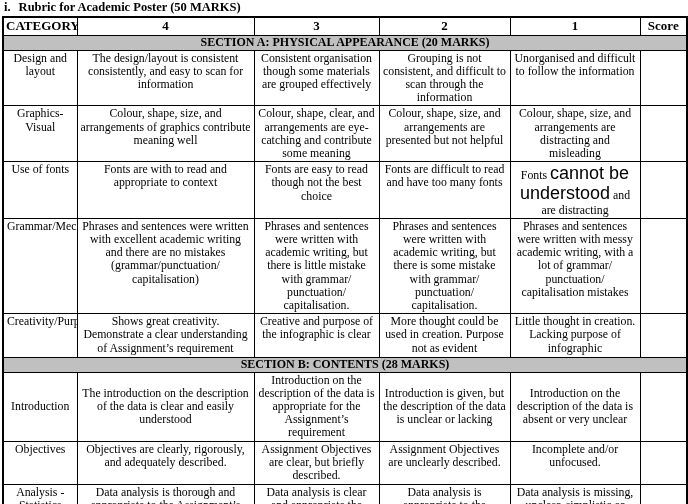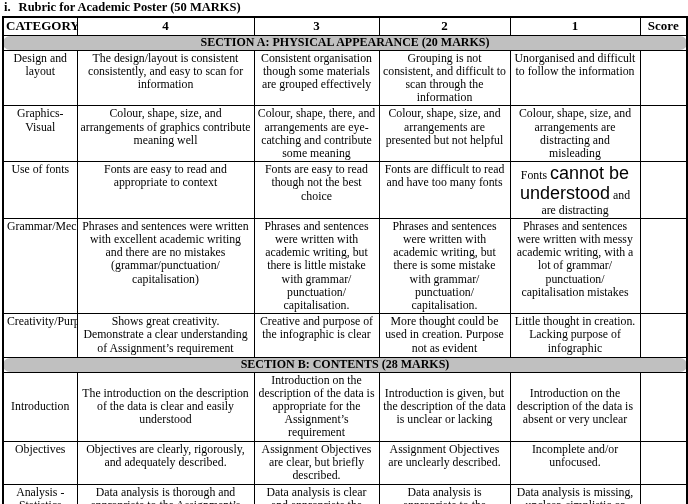--- a/index.html
+++ b/index.html
@@ -51,21 +51,20 @@
     vertical-align: middle;
     padding: 0 2px;
   }
   tr.sec td {
     background: #c0c0c0;
     font-weight: bold;
     font-size: 12px;
     height: 13px;
     padding: 0;
     vertical-align: middle;
-    border-radius: 7px;
   }
   tr.r1 { height: 54px; }
   tr.r2 { height: 47px; }
   tr.r3 { height: 44px; }
   tr.r4 { height: 91px; }
   tr.r5 { height: 44px; }
   tr.r6 { height: 63px; }
   tr.r7 { height: 43px; }
   tr.r8 { height: 52px; }
   tr.vmid td { vertical-align: middle; }
@@ -113,29 +112,29 @@
       <td>The design/layout is consistent consistently, and easy to scan for information</td>
       <td>Consistent organisation though some materials are grouped effectively</td>
       <td>Grouping is not consistent, and difficult to scan through the information</td>
       <td>Unorganised and difficult to follow the information</td>
       <td></td>
     </tr>
 
     <tr class="r2">
       <td>Graphics-Visual</td>
       <td>Colour, shape, size, and arrangements of graphics contribute meaning well</td>
-      <td>Colour, shape, there, and arrangements are eye-catching and contribute some meaning</td>
+      <td>Colour, shape, clear, and arrangements are eye-catching and contribute some meaning</td>
       <td>Colour, shape, size, and arrangements are presented but not helpful</td>
       <td>Colour, shape, size, and arrangements are distracting and misleading</td>
       <td></td>
     </tr>
 
     <tr class="r3">
       <td>Use of fonts</td>
-      <td>Fonts are easy to read and appropriate to context</td>
+      <td>Fonts are with to read and appropriate to context</td>
       <td>Fonts are easy to read though not the best choice</td>
       <td>Fonts are difficult to read and have too many fonts</td>
       <td><span>Fonts </span><span class="alt-font">cannot be understood</span><span> and are distracting</span></td>
       <td></td>
     </tr>
 
     <tr class="r4">
       <td>Grammar/Mechanics</td>
       <td>Phrases and sentences were written with excellent academic writing and there are no mistakes (grammar/punctuation/ capitalisation)</td>
       <td>Phrases and sentences were written with academic writing, but there is little mistake with grammar/ punctuation/ capitalisation.</td>

